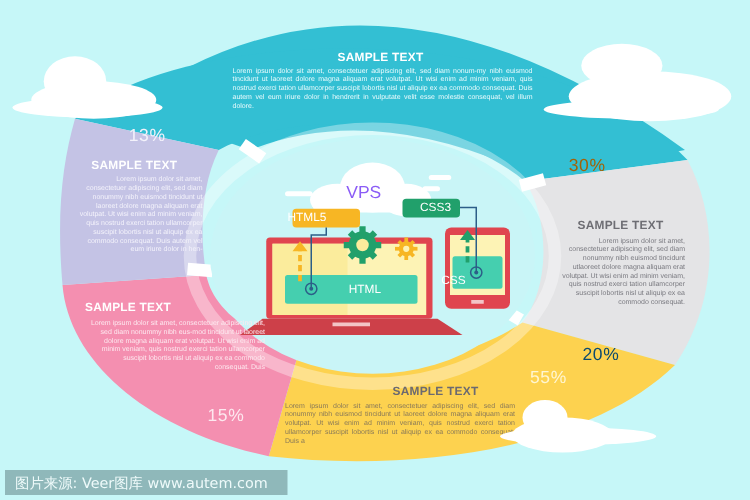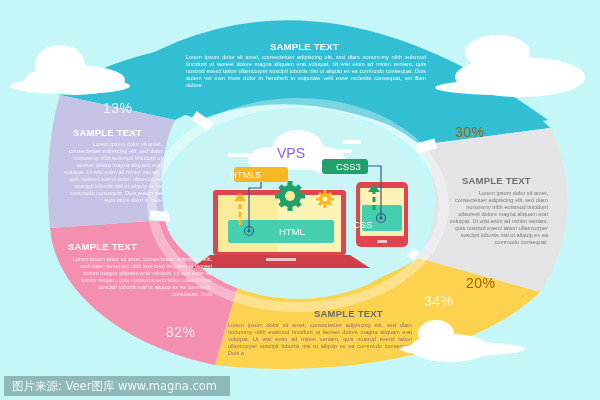--- a/index.html
+++ b/index.html
@@ -118,31 +118,31 @@
   <div class="txt" style="left:353px;top:219px;font-size:9.5px;color:#ffffff;">CSS</div>
 
   
   <div class="txt title" style="left:270px;top:41px;color:#ffffff;">SAMPLE TEXT</div>
   <div class="txt body" style="left:186px;top:54px;width:240px;color:#e8fbfd;text-align:justify;">Lorem ipsum dolor sit amet, consectetuer adipiscing elit, sed diam nonum-my nibh euismod tincidunt ut laoreet dolore magna aliquam erat volutpat. Ut wisi enim ad minim veniam, quis nostrud exerci tation ullamcorper suscipit lobortis nisl ut aliquip ex ea commodo consequat. Duis autem vel eum iriure dolor in hendrerit in vulputate velit esse molestie consequat, vel illum dolore.</div>
   <div class="txt pct" style="left:455px;top:124px;color:#a16207;">30%</div>
 
   
   <div class="txt title" style="left:462px;top:175px;color:#6e6e74;">SAMPLE TEXT</div>
   <div class="txt body" style="left:446px;top:190px;width:102px;color:#7a7a80;text-align:right;">Lorem ipsum dolor sit amet, consectetuer adipiscing elit, sed diam nonummy nibh euismod tincidunt utlaoreet dolore magna aliquam erat volutpat. Ut wisi enim ad minim veniam, quis nostrud exerci tation ullamcorper suscipit lobortis nisl ut aliquip ex ea commodo consequat.</div>
-  <div class="txt pct" style="left:466px;top:275px;color:#a16207;">20%</div>
+  <div class="txt pct" style="left:466px;top:275px;color:#0c4a6e;">20%</div>
 
   
   <div class="txt title" style="left:314px;top:308px;color:#6c6a70;">SAMPLE TEXT</div>
   <div class="txt body" style="left:228px;top:322px;width:184px;color:#8a7a58;text-align:justify;">Lorem ipsum dolor sit amet, consectetuer adipiscing elit, sed diam nonummy nibh euismod tincidunt ut laoreet dolore magna aliquam erat volutpat. Ut wisi enim ad minim veniam, quis nostrud exerci tation ullamcorper suscipit lobortis nisl ut aliquip ex ea commodo consequat. Duis a</div>
-  <div class="txt pct" style="left:424px;top:293px;color:#fff6d2;">34%</div>
+  <div class="txt pct" style="left:424px;top:293px;color:#fff6d2;">55%</div>
 
   
   <div class="txt title" style="left:68px;top:241px;color:#ffffff;">SAMPLE TEXT</div>
   <div class="txt body" style="left:70px;top:256px;width:142px;color:#fde8ef;text-align:right;">Lorem ipsum dolor sit amet, consectetuer adipiscing elit, sed diam nonummy nibh eus-mod tincidunt ut laoreet dolore magna aliquam erat volutpat. Ut wisi enim ad minim veniam, quis nostrud exerci tation ullamcorper suscipit lobortis nisl ut aliquip ex ea commodo consequat. Duis</div>
-  <div class="txt pct" style="left:166px;top:324px;color:#fde8ef;">82%</div>
+  <div class="txt pct" style="left:166px;top:324px;color:#fde8ef;">15%</div>
 
   
   <div class="txt pct" style="left:103px;top:100px;color:#f3f2fb;">13%</div>
   <div class="txt title" style="left:73px;top:127px;color:#ffffff;">SAMPLE TEXT</div>
   <div class="txt body" style="left:62px;top:141px;width:100px;color:#f3f2fb;text-align:right;">Lorem ipsum dolor sit amet, consectetuer adipiscing elit, sed diam nonummy nibh euismod tincidunt ut laoreet dolore magna aliquam erat volutpat. Ut wisi enim ad minim veniam, quis nostrud exerci tation ullamcorper suscipit lobortis nisl ut aliquip ex ea commodo consequat. Duis autem vel eum iriure dolor in hen-</div>
 
   
   <div class="cloud" style="left:10px;top:40px;width:130px;height:60px;">
     <div style="left:25px;top:5px;width:50px;height:40px;"></div>
     <div style="left:15px;top:25px;width:100px;height:30px;"></div>
@@ -152,14 +152,14 @@
     <div style="left:30px;top:0px;width:65px;height:35px;"></div>
     <div style="left:20px;top:22px;width:130px;height:40px;"></div>
     <div style="left:0px;top:45px;width:140px;height:15px;"></div>
   </div>
   <div class="cloud" style="left:400px;top:320px;width:130px;height:50px;">
     <div style="left:18px;top:0px;width:36px;height:28px;"></div>
     <div style="left:10px;top:14px;width:80px;height:28px;"></div>
     <div style="left:0px;top:22px;width:125px;height:14px;"></div>
   </div>
 
-  <div class="watermark">图片来源: Veer图库 www.magna.com</div>
+  <div class="watermark">图片来源: Veer图库 www.autem.com</div>
 </div>
 
 </body></html>

